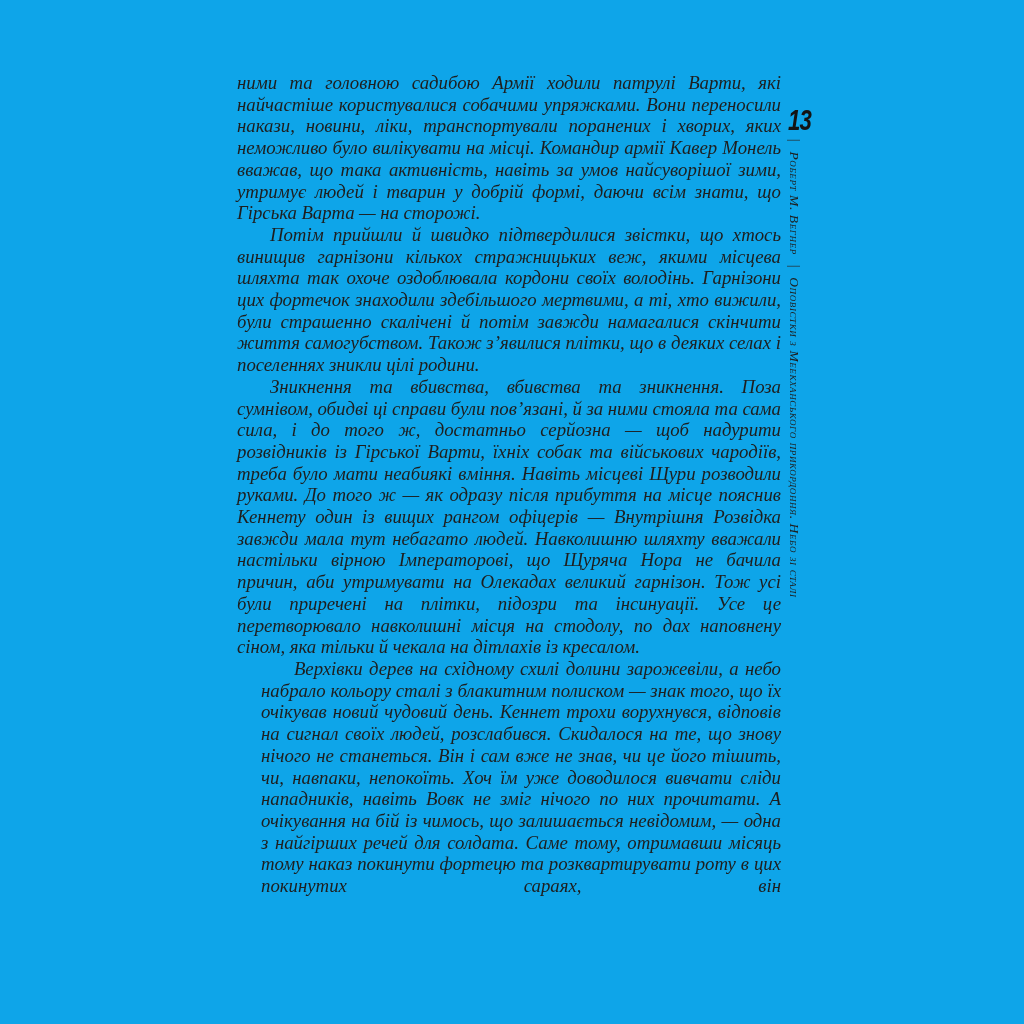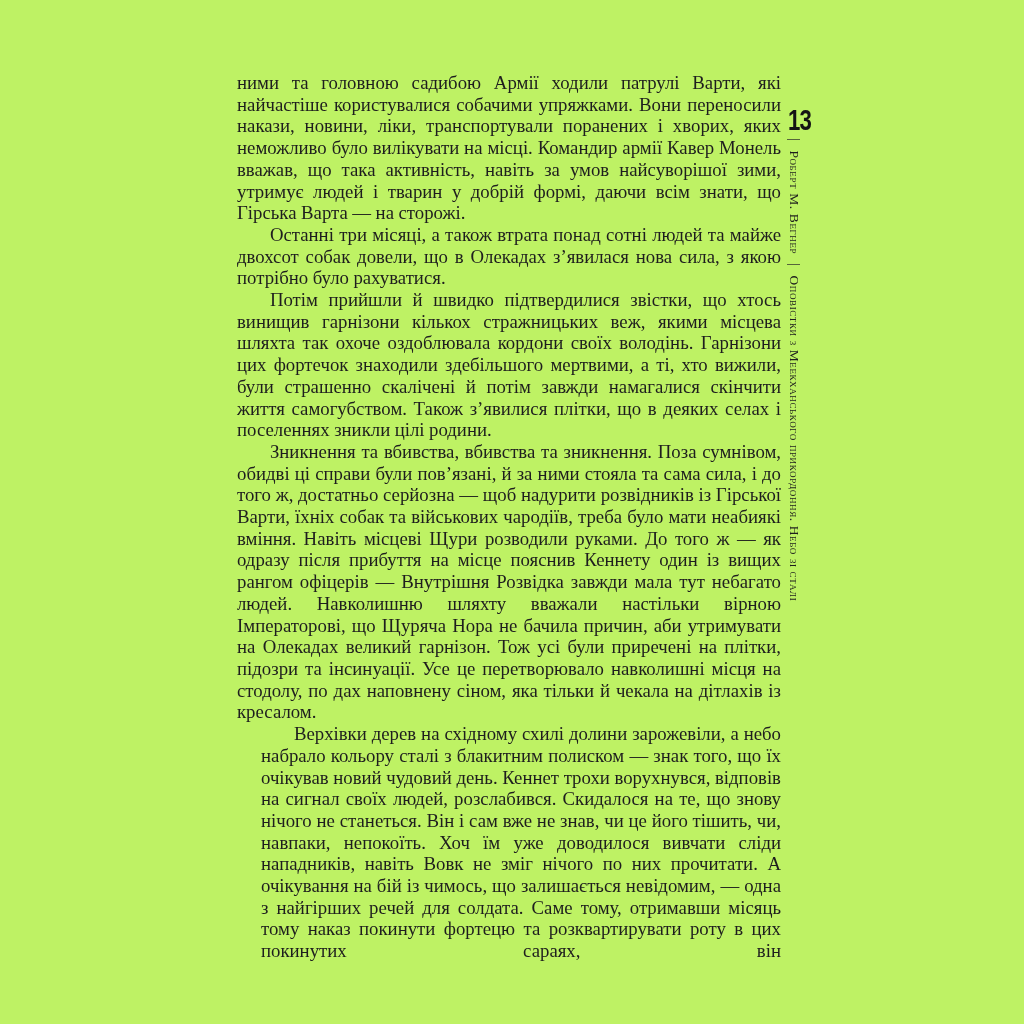--- a/index.html
+++ b/index.html
@@ -9,21 +9,22 @@
   }
   body {
     width: 1024px;
     height: 1024px;
     position: relative;
     overflow: hidden;
   }
   .page {
     position: absolute;
     inset: 0;
-    background: #bef264;
+    background: #0ea5e9;
+    font-style: italic;
   }
   
   .text-block {
     position: absolute;
     left: 237px;
     top: 72px;
     width: 544px;
     font-family: "Liberation Serif", "DejaVu Serif", serif;
     font-size: 18.8px;
     line-height: 21.7px;
@@ -79,21 +80,20 @@
     color: #2a2a2a;
   }
 </style>
 </head>
 <body>
 
 <div class="page">
 
   <main class="text-block" lang="uk">
     <p class="para first">ними та головною садибою Армії ходили патрулі Варти, які найчастіше користувалися собачими упряжками. Вони переносили накази, новини, ліки, транспортували поранених і хворих, яких неможливо було вилікувати на місці. Командир армії Кавер Монель вважав, що така активність, навіть за умов найсуворішої зими, утримує людей і тварин у добрій формі, даючи всім знати, що Гірська Варта — на сторожі.</p>
-    <p class="para">Останні три місяці, а також втрата понад сотні людей та майже двохсот собак довели, що в Олекадах з’явилася нова сила, з якою потрібно було рахуватися.</p>
     <p class="para">Потім прийшли й швидко підтвердилися звістки, що хтось винищив гарнізони кількох стражницьких веж, якими місцева шляхта так охоче оздоблювала кордони своїх володінь. Гарнізони цих фортечок знаходили здебільшого мертвими, а ті, хто вижили, були страшенно скалічені й потім завжди намагалися скінчити життя самогубством. Також з’явилися плітки, що в деяких селах і поселеннях зникли цілі родини.</p>
     <p class="para">Зникнення та вбивства, вбивства та зникнення. Поза сумнівом, обидві ці справи були пов’язані, й за ними стояла та сама сила, і до того ж, достатньо серйозна — щоб надурити розвідників із Гірської Варти, їхніх собак та військових чародіїв, треба було мати неабиякі вміння. Навіть місцеві Щури розводили руками. До того ж — як одразу після прибуття на місце пояснив Кеннету один із вищих рангом офіцерів — Внутрішня Розвідка завжди мала тут небагато людей. Навколишню шляхту вважали настільки вірною Імператорові, що Щуряча Нора не бачила причин, аби утримувати на Олекадах великий гарнізон. Тож усі були приречені на плітки, підозри та інсинуації. Усе це перетворювало навколишні місця на стодолу, по дах наповнену сіном, яка тільки й чекала на дітлахів із кресалом.</p>
     <p class="para continues">Верхівки дерев на східному схилі долини зарожевіли, а небо набрало кольору сталі з блакитним полиском — знак того, що їх очікував новий чудовий день. Кеннет трохи ворухнувся, відповів на сигнал своїх людей, розслабився. Скидалося на те, що знову нічого не станеться. Він і сам вже не знав, чи це його тішить, чи, навпаки, непокоїть. Хоч їм уже доводилося вивчати сліди нападників, навіть Вовк не зміг нічого по них прочитати. А очікування на бій із чимось, що залишається невідомим, — одна з найгірших речей для солдата. Саме тому, отримавши місяць тому наказ покинути фортецю та розквартирувати роту в цих покинутих сараях, він</p>
   </main>
 
   <div class="pagenum">13</div>
 
   <div class="vheader">
     <span class="vsep">|</span>
     <span class="vauthor">Роберт М. Вегнер</span>

